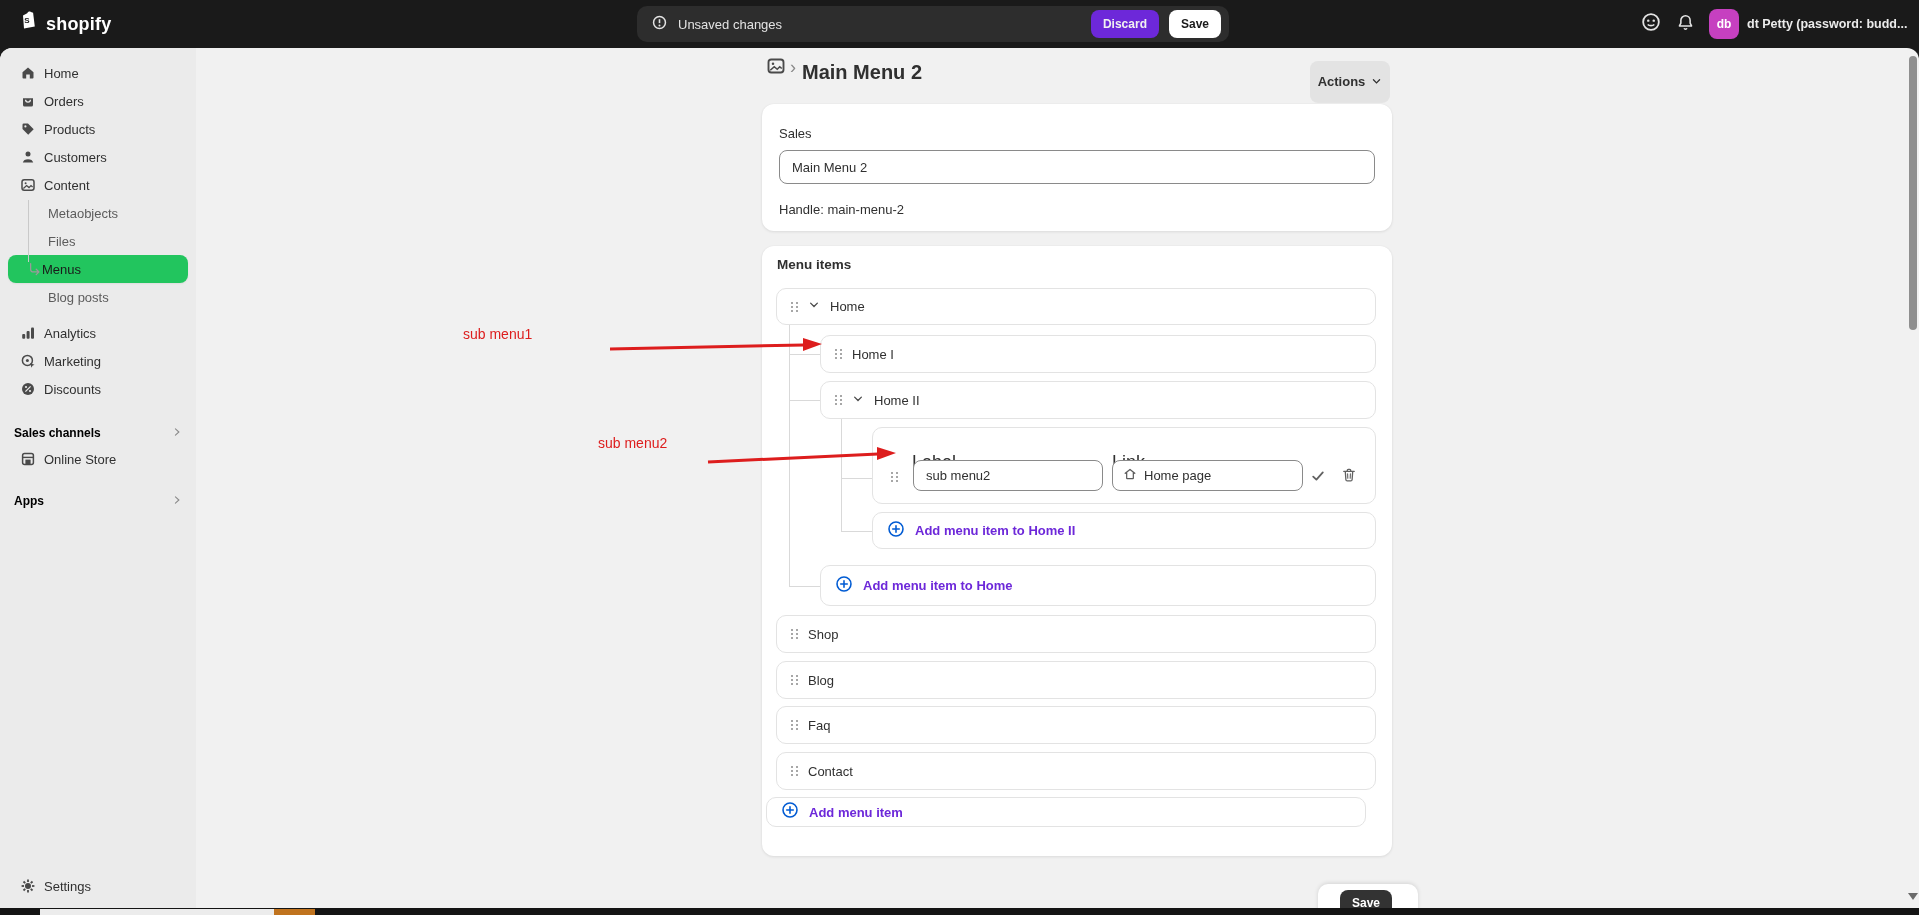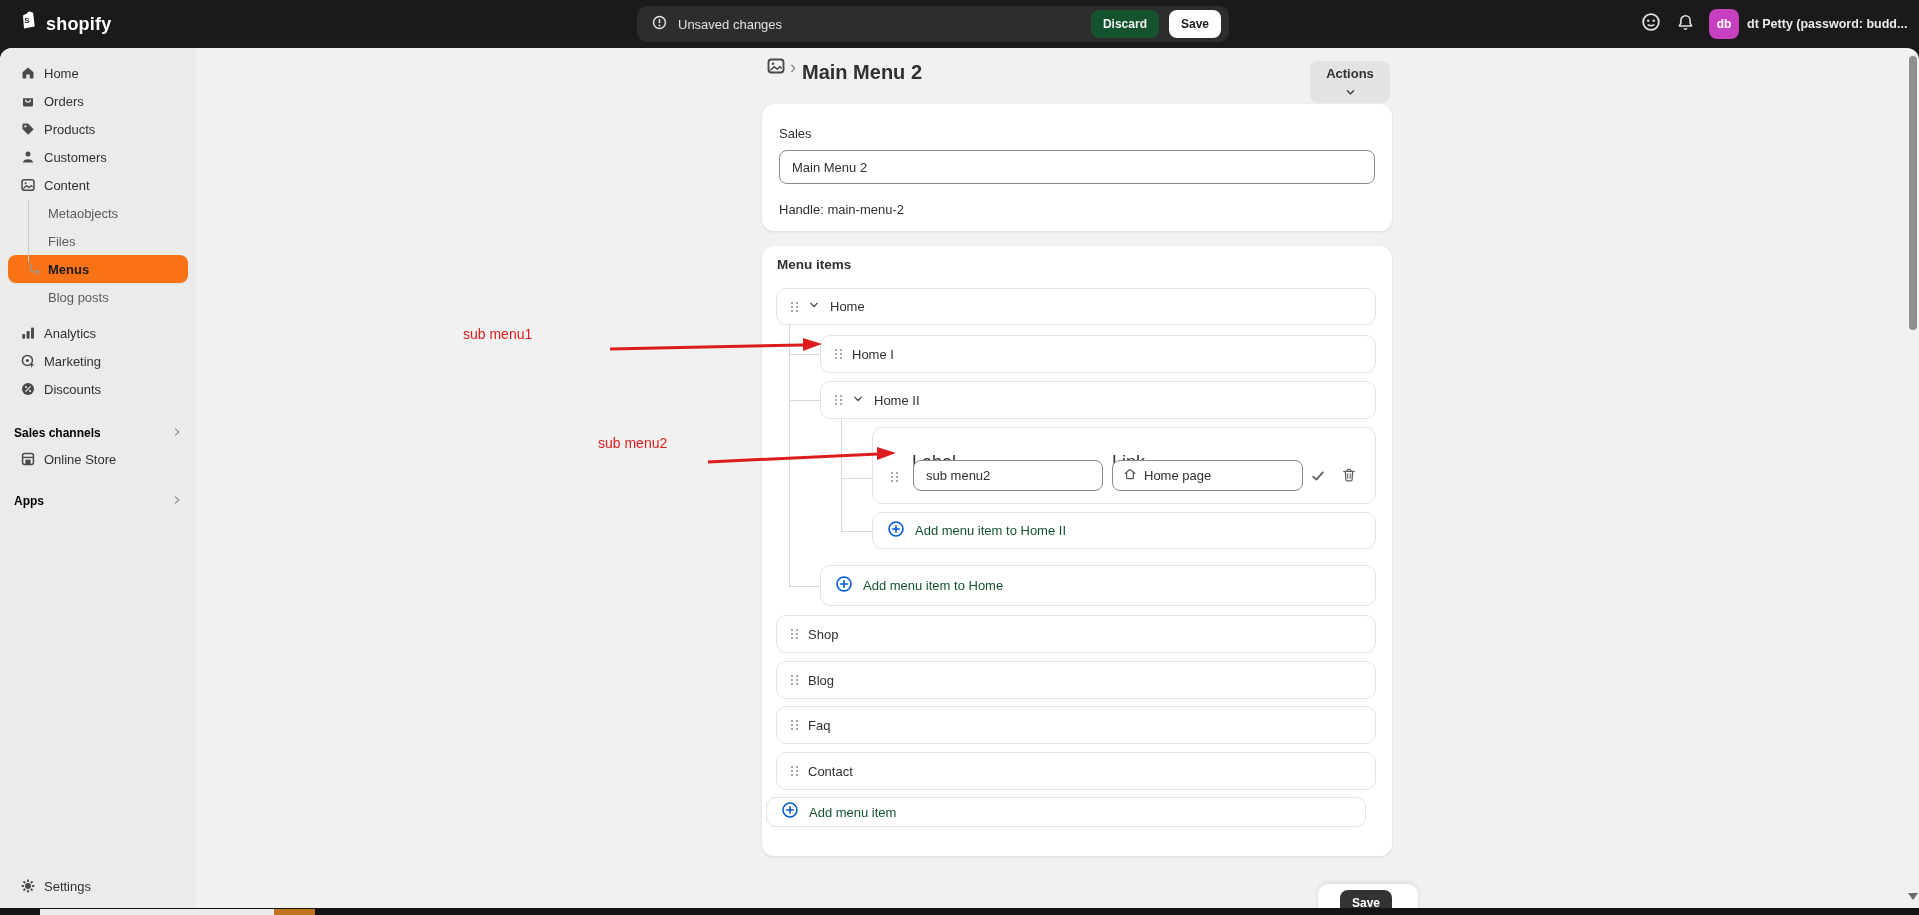--- a/index.html
+++ b/index.html
@@ -7,64 +7,64 @@
          font-family:"Liberation Sans","DejaVu Sans",sans-serif;color:#303030;}
   .abs{position:absolute;}
 
   
   .topbar{position:absolute;left:0;top:0;width:1919px;height:48px;background:#1a1a1a;z-index:10;}
   .logo{position:absolute;left:18px;top:0;height:48px;display:flex;align-items:center;gap:6px;}
   .logo-word{color:#fff;font-size:18px;font-weight:700;letter-spacing:.2px;}
   .statuspill{position:absolute;left:637px;top:6px;width:592px;height:36px;background:#2d2d2d;border-radius:10px;
               display:flex;align-items:center;padding:0 8px 0 14px;box-sizing:border-box;gap:10px;}
   .status-text{color:#e3e3e3;font-size:13px;font-weight:500;}
-  .btn-discard{margin-left:auto;height:28px;padding:0 12px;border:none;border-radius:8px;background:#14532d;
+  .btn-discard{margin-left:auto;height:28px;padding:0 12px;border:none;border-radius:8px;background:#6d28d9;
                color:#f1f1f1;font-size:12px;font-weight:600;font-family:inherit;display:flex;align-items:center;}
   .btn-save-top{height:28px;padding:0 12px;border:none;border-radius:8px;background:#ffffff;
                 color:#1a1a1a;font-size:12px;font-weight:600;font-family:inherit;display:flex;align-items:center;}
   .top-right{position:absolute;right:12px;top:0;height:48px;display:flex;align-items:center;gap:14px;}
   .avatar{width:30px;height:30px;border-radius:8px;background:#c640c0;color:#fff;font-size:12px;font-weight:700;
           display:flex;align-items:center;justify-content:center;}
   .username{color:#ebebeb;font-size:12.5px;font-weight:600;max-width:160px;white-space:nowrap;}
 
   
   .appbg{position:absolute;left:0;top:48px;width:1919px;height:867px;background:#f1f1f1;border-radius:12px 12px 0 0;}
   .sidebar{position:absolute;left:0;top:48px;width:196px;height:867px;background:#ebebeb;border-radius:12px 0 0 0;
            box-sizing:border-box;padding-top:11px;}
   .nav-item{display:flex;align-items:center;height:28px;margin:0 8px;padding:0 8px 0 12px;border-radius:8px;gap:8px;
             font-size:13px;font-weight:500;color:#303030;cursor:default;}
   .nav-item .ic{width:16px;height:16px;flex:0 0 16px;display:flex;align-items:center;justify-content:center;}
   .nav-sub{display:flex;align-items:center;height:28px;margin:0 8px;padding:0 8px 0 40px;border-radius:8px;
            font-size:13px;font-weight:500;color:#5c5c5c;}
-  .nav-sub.selected{background:#f97316;color:#1a1a1a;font-weight:700;padding-left:20px;gap:6px;
+  .nav-sub.selected{background:#22c55e;color:#1a1a1a;font-weight:400;padding-left:20px;
                     box-shadow:0 1px 2px rgba(0,0,0,.06);}
   .nav-head{display:flex;align-items:center;justify-content:space-between;height:24px;margin:0 8px;padding:0 6px 0 6px;
             font-size:12px;font-weight:600;color:#000000;}
   .side-vline{position:absolute;left:28px;top:152px;width:1px;height:62px;background:#c9c9c9;}
 
   
   .pg-title{position:absolute;left:802px;top:61px;font-size:20px;font-weight:700;color:#303030;}
   .bc-sep{position:absolute;left:790px;top:57px;font-size:18px;color:#8a8a8a;}
   .btn-actions{position:absolute;left:1310px;top:61px;width:80px;height:41px;border:none;border-radius:8px;
                background:#e3e3e3;display:flex;align-items:center;justify-content:center;gap:6px;
-               font-size:13px;font-weight:600;color:#303030;font-family:inherit;box-shadow:0 1px 0 rgba(0,0,0,.05);flex-direction:column;}
+               font-size:13px;font-weight:600;color:#303030;font-family:inherit;box-shadow:0 1px 0 rgba(0,0,0,.05);}
 
   
   .card{position:absolute;background:#fff;border-radius:12px;box-shadow:0 1px 3px rgba(26,26,26,.09),0 0 2px rgba(26,26,26,.04);}
   .fld-label{font-size:13px;color:#303030;}
   .txt-input{position:absolute;box-sizing:border-box;border:1px solid #8a8a8a;border-radius:8px;background:#fff;
              font-size:13px;color:#303030;font-family:inherit;padding:0 12px;outline:none;}
 
   
   .mrow{position:absolute;background:#fff;border:1px solid #e3e3e3;border-radius:10px;display:flex;align-items:center;
         padding-left:14px;gap:10px;box-sizing:border-box;font-size:13px;color:#303030;}
   .mrow .lbl{font-weight:400;}
   .addrow{position:absolute;background:#fff;border:1px solid #e3e3e3;border-radius:10px;display:flex;align-items:center;
           padding-left:14px;gap:10px;box-sizing:border-box;cursor:pointer;}
-  .addrow .txt{font-size:13px;font-weight:400;color:#14532d;}
+  .addrow .txt{font-size:13px;font-weight:700;color:#6d28d9;}
   .drag{position:relative;width:7px;height:10px;flex:0 0 7px;}
   .drag::before{content:"";position:absolute;left:0;top:0;width:2px;height:2px;border-radius:1px;background:#8a8a8a;
         box-shadow:0 4px #8a8a8a,0 8px #8a8a8a,5px 0 #8a8a8a,5px 4px #8a8a8a,5px 8px #8a8a8a;}
   .vline{position:absolute;width:1px;background:#d9d9d9;}
   .hline{position:absolute;height:1px;background:#d9d9d9;}
 
   .panel{position:absolute;background:#fff;border:1px solid #e3e3e3;border-radius:10px;box-sizing:border-box;}
   .mini-label{position:absolute;font-size:18px;color:#303030;margin-top:14px;}
   .linkbox{position:absolute;box-sizing:border-box;border:1px solid #8a8a8a;border-radius:8px;background:#fff;
            display:flex;align-items:center;gap:7px;padding:0 10px;font-size:13px;color:#303030;}

